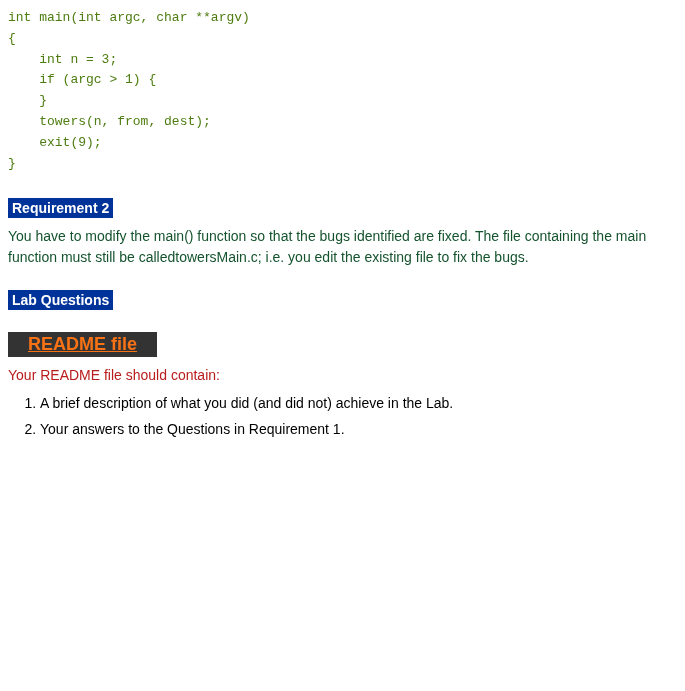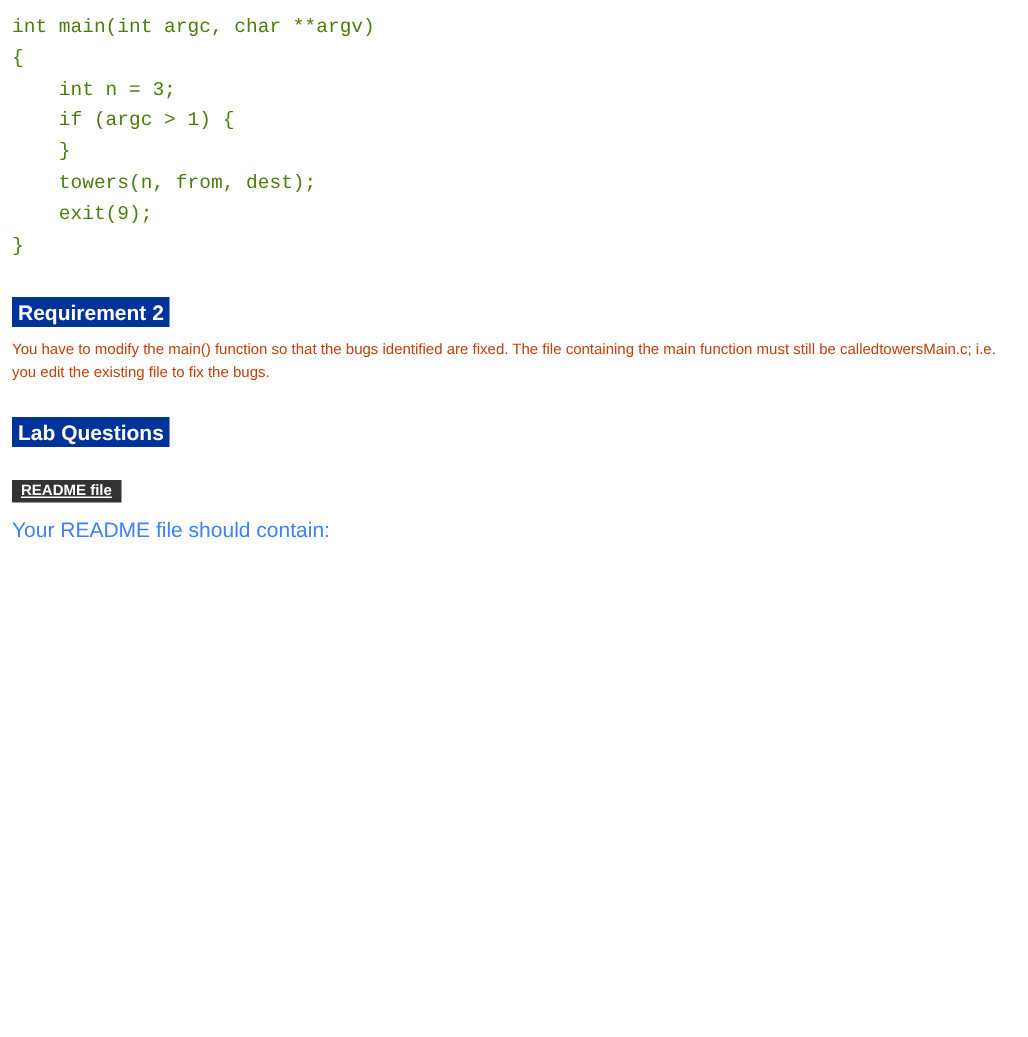--- a/index.html
+++ b/index.html
@@ -36,42 +36,42 @@
       background-color: #003399;
       color: #ffffff;
       font-weight: bold;
       font-size: 14px;
       padding: 2px 4px;
       margin-bottom: 8px;
       margin-top: 12px;
     }
 
     .body-text {
-      font-size: 10px;
+      font-size: 14px;
       line-height: 1.5;
-      color: #c2410c;
+      color: #14532d;
       margin-bottom: 10px;
     }
 
     .sub-heading-dark {
       display: inline-block;
       background-color: #333333;
-      color: #ffffff;
+      color: #f97316;
       font-weight: bold;
-      font-size: 10px;
-      padding: 2px 6px;
+      font-size: 18px;
+      padding: 2px 20px;
       margin-bottom: 8px;
       margin-top: 4px;
       text-decoration: underline;
     }
 
     .readme-intro {
       font-size: 14px;
       line-height: 1.5;
-      color: #3b82f6;
+      color: #b91c1c;
       margin-bottom: 6px;
     }
 
     .numbered-list {
       margin-left: 32px;
       font-size: 14px;
       line-height: 1.7;
       color: #000000;
     }
 
@@ -112,13 +112,17 @@
   <p class="body-text">You have to modify the main() function so that the bugs identified are fixed. The file containing the main function must still be calledtowersMain.c; i.e. you edit the existing file to fix the bugs.</p>
 </div>
 
 <div class="section-block">
   <div class="section-heading-blue">Lab Questions</div>
 </div>
 
 <div class="section-block">
   <div class="sub-heading-dark">README file</div>
   <p class="readme-intro">Your README file should contain:</p>
+  <ol class="numbered-list">
+    <li>A brief description of what you did (and did not) achieve in the Lab.</li>
+    <li>Your answers to the Questions in Requirement 1.</li>
+  </ol>
 </div>
 
 </body></html>

